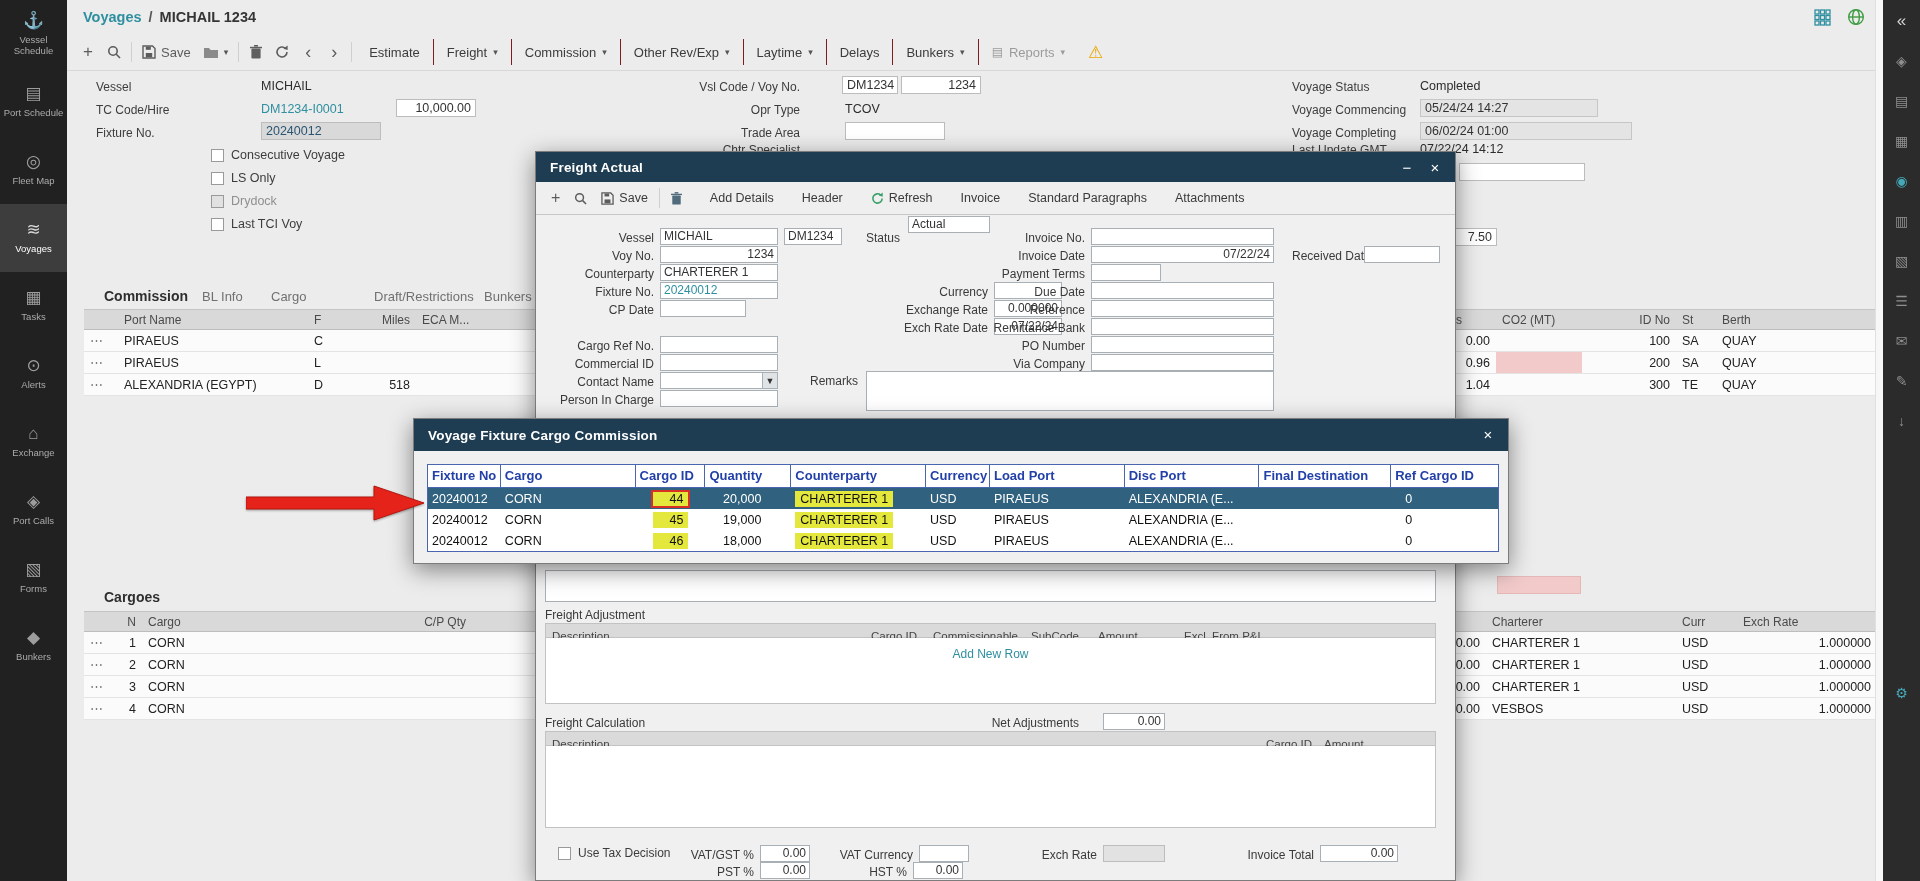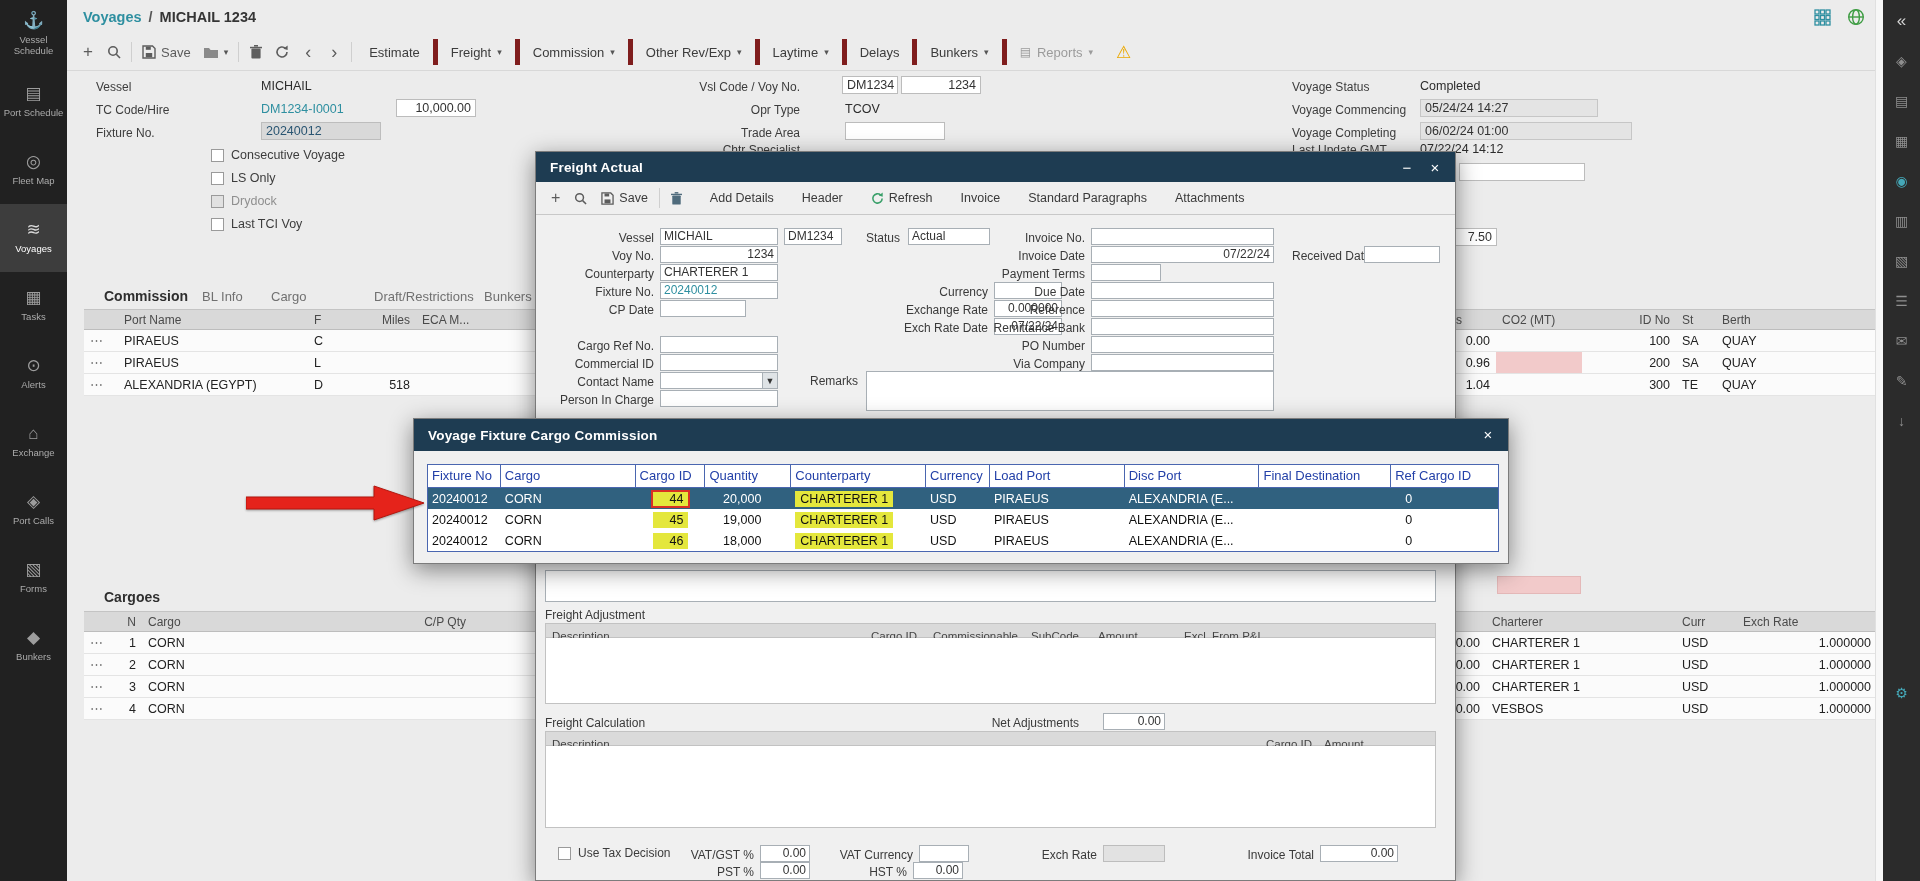--- a/index.html
+++ b/index.html
@@ -28,21 +28,21 @@
   #breadcrumb { position:absolute; left:0; top:0; right:0; height:34px; display:flex; align-items:center; padding-left:16px; }
   .bc-section { color:#2e8fa0; font-size:14.5px; font-weight:bold; cursor:pointer; }
   .bc-sep { margin:0 7px; color:#555; font-size:14.5px; font-weight:bold; }
   .bc-title { color:#353535; font-size:14.5px; font-weight:bold; }
   .bc-icons { position:absolute; right:18px; top:0; height:34px; display:flex; align-items:center; gap:16px; }
 
   #toolbar { position:absolute; left:0; top:34px; right:0; height:37px; display:flex; align-items:center; padding-left:8px; border-bottom:1px solid #d8d8d8; }
   .tb-btn { height:26px; min-width:26px; display:flex; align-items:center; justify-content:center; gap:5px; padding:0 6px; color:#5c5c5c; cursor:pointer; }
   .tb-btn .plus { font-size:17px; color:#5c5c5c; }
   .tb-sep { width:1px; height:20px; background:#cfcfcf; margin:0 4px; }
-  .tb-menu { height:26px; display:flex; align-items:center; gap:6px; padding:0 13px; font-size:13px; color:#3c3c3c; cursor:pointer; border-left:5px solid #7f1d1d; }
+  .tb-menu { height:26px; display:flex; align-items:center; gap:6px; padding:0 13px; font-size:13px; color:#3c3c3c; cursor:pointer; border-left:1px solid #7f1d1d; }
   .tb-menu.first { border-left:none; }
   .tb-menu.disabled { color:#9b9b9b; }
   .caret { font-size:9px; color:#555; }
   .tb-chev { font-size:18px; color:#5c5c5c; line-height:1; }
 
   .flabel { position:absolute; font-size:12px; color:#3c3c3c; white-space:nowrap; }
   .flabel.r { text-align:right; }
   .ftext { position:absolute; font-size:12.5px; color:#2c2c2c; white-space:nowrap; }
   .link { color:#2e8fa0; cursor:pointer; }
   .inp { position:absolute; height:18px; background:#fff; border:1px solid #bcbcbc; font-size:12.5px; padding:0 4px; line-height:16px; white-space:nowrap; overflow:hidden; }
@@ -86,21 +86,21 @@
   .dinp.ro { background:#e2e2e2; border-color:#bdbdbd; }
   .dd-arrow { position:absolute; width:15px; height:17px; background:#dfe3e6; border:1px solid #a8afb5; border-left:none; display:flex; align-items:center; justify-content:center; font-size:9px; color:#333; cursor:pointer; }
   .subtbl-head { position:absolute; height:15px; background:#dadada; border:1px solid #c2c2c2; font-size:11.5px; color:#444; }
   .subtbl-head span { position:absolute; top:6px; }
   .subtbl-body { position:absolute; background:#fff; border:1px solid #c2c2c2; border-top:none; }
   .addrow { position:absolute; text-align:center; font-size:12px; color:#2e8fa0; cursor:pointer; }
 
   #cargo-dialog { left:413px; top:418px; width:1096px; height:146px; z-index:60; }
   #cargo-dialog .titlebar { height:32px; }
   #sel-table { position:absolute; left:13px; top:45px; width:1072px; border:1px solid #4a66b0; background:#fff; }
-  .sel-head { display:flex; height:23px; background:#fff; border-bottom:1px solid #4a66b0; }
+  .sel-head { display:flex; height:23px; background:#fff; border-bottom:1px solid #4a66b0;font-weight:bold; }
   .sel-hc { border-right:1px solid #4a66b0; color:#2340a8; font-size:13px; line-height:22px; padding-left:4px; white-space:nowrap; overflow:hidden; }
   .sel-hc:last-child { border-right:none; }
   .sel-row { display:flex; height:21px; align-items:center; font-size:12.5px; color:#111; cursor:pointer; }
   .sel-row.selected { background:#30617f; color:#fff; }
   .sel-c { white-space:nowrap; overflow:hidden; padding-left:4px; }
   .chip { display:inline-block; background:#e4e73c; color:#111; padding:0 5px; line-height:16px; }
   .chip.idchip { min-width:30px; text-align:center;padding-left:17px; }
   .chip.redbox { border:2px solid #d93025; line-height:14px; }
 
   #red-arrow { position:absolute; left:246px; top:484px; z-index:70; filter:drop-shadow(0 1px 1px rgba(0,0,0,.35)); }
@@ -551,21 +551,21 @@
     <div class="dinp" style="left:124px;top:202px;width:118px"></div>
 
     <span class="dlg-label r" style="left:4px;top:223px;width:114px">Contact Name</span>
     <div class="dinp" style="left:124px;top:220px;width:103px"></div>
     <span class="dd-arrow" style="left:227px;top:220px">▼</span>
 
     <span class="dlg-label r" style="left:4px;top:241px;width:114px">Person In Charge</span>
     <div class="dinp" style="left:124px;top:238px;width:118px"></div>
 
     <span class="dlg-label" style="left:330px;top:79px">Status</span>
-    <div class="dinp" style="left:372px;top:76px;width:82px">Actual</div>
+    <div class="dinp" style="left:372px;top:64px;width:82px">Actual</div>
 
     <span class="dlg-label r" style="left:342px;top:133px;width:110px">Currency</span>
     <div class="dinp" style="left:458px;top:130px;width:68px"></div>
 
     <span class="dlg-label r" style="left:342px;top:151px;width:110px">Exchange Rate</span>
     <div class="dinp tr" style="left:458px;top:148px;width:68px">0.000000</div>
 
     <span class="dlg-label r" style="left:342px;top:169px;width:110px">Exch Rate Date</span>
     <div class="dinp tr" style="left:458px;top:166px;width:68px">07/22/24</div>
 
@@ -604,20 +604,21 @@
     <span class="dlg-label" style="left:9px;top:456px">Freight Adjustment</span>
     <div class="subtbl-head" style="left:9px;top:471px;width:891px">
       <span style="left:6px">Description</span>
       <span style="left:325px">Cargo ID</span>
       <span style="left:387px">Commissionable</span>
       <span style="left:485px">SubCode</span>
       <span style="left:552px">Amount</span>
       <span style="left:638px">Excl. From P&amp;L</span>
     </div>
     <div class="subtbl-body" style="left:9px;top:486px;width:891px;height:66px"></div>
+    <span class="addrow" style="left:9px;top:495px;width:891px">Add New Row</span>
 
     <span class="dlg-label" style="left:9px;top:564px">Freight Calculation</span>
     <span class="dlg-label r" style="left:453px;top:564px;width:90px">Net Adjustments</span>
     <div class="dinp tr" style="left:567px;top:561px;width:62px">0.00</div>
     <div class="subtbl-head" style="left:9px;top:579px;width:891px">
       <span style="left:6px">Description</span>
       <span style="left:720px">Cargo ID</span>
       <span style="left:778px">Amount</span>
     </div>
     <div class="subtbl-body" style="left:9px;top:594px;width:891px;height:82px"></div>

